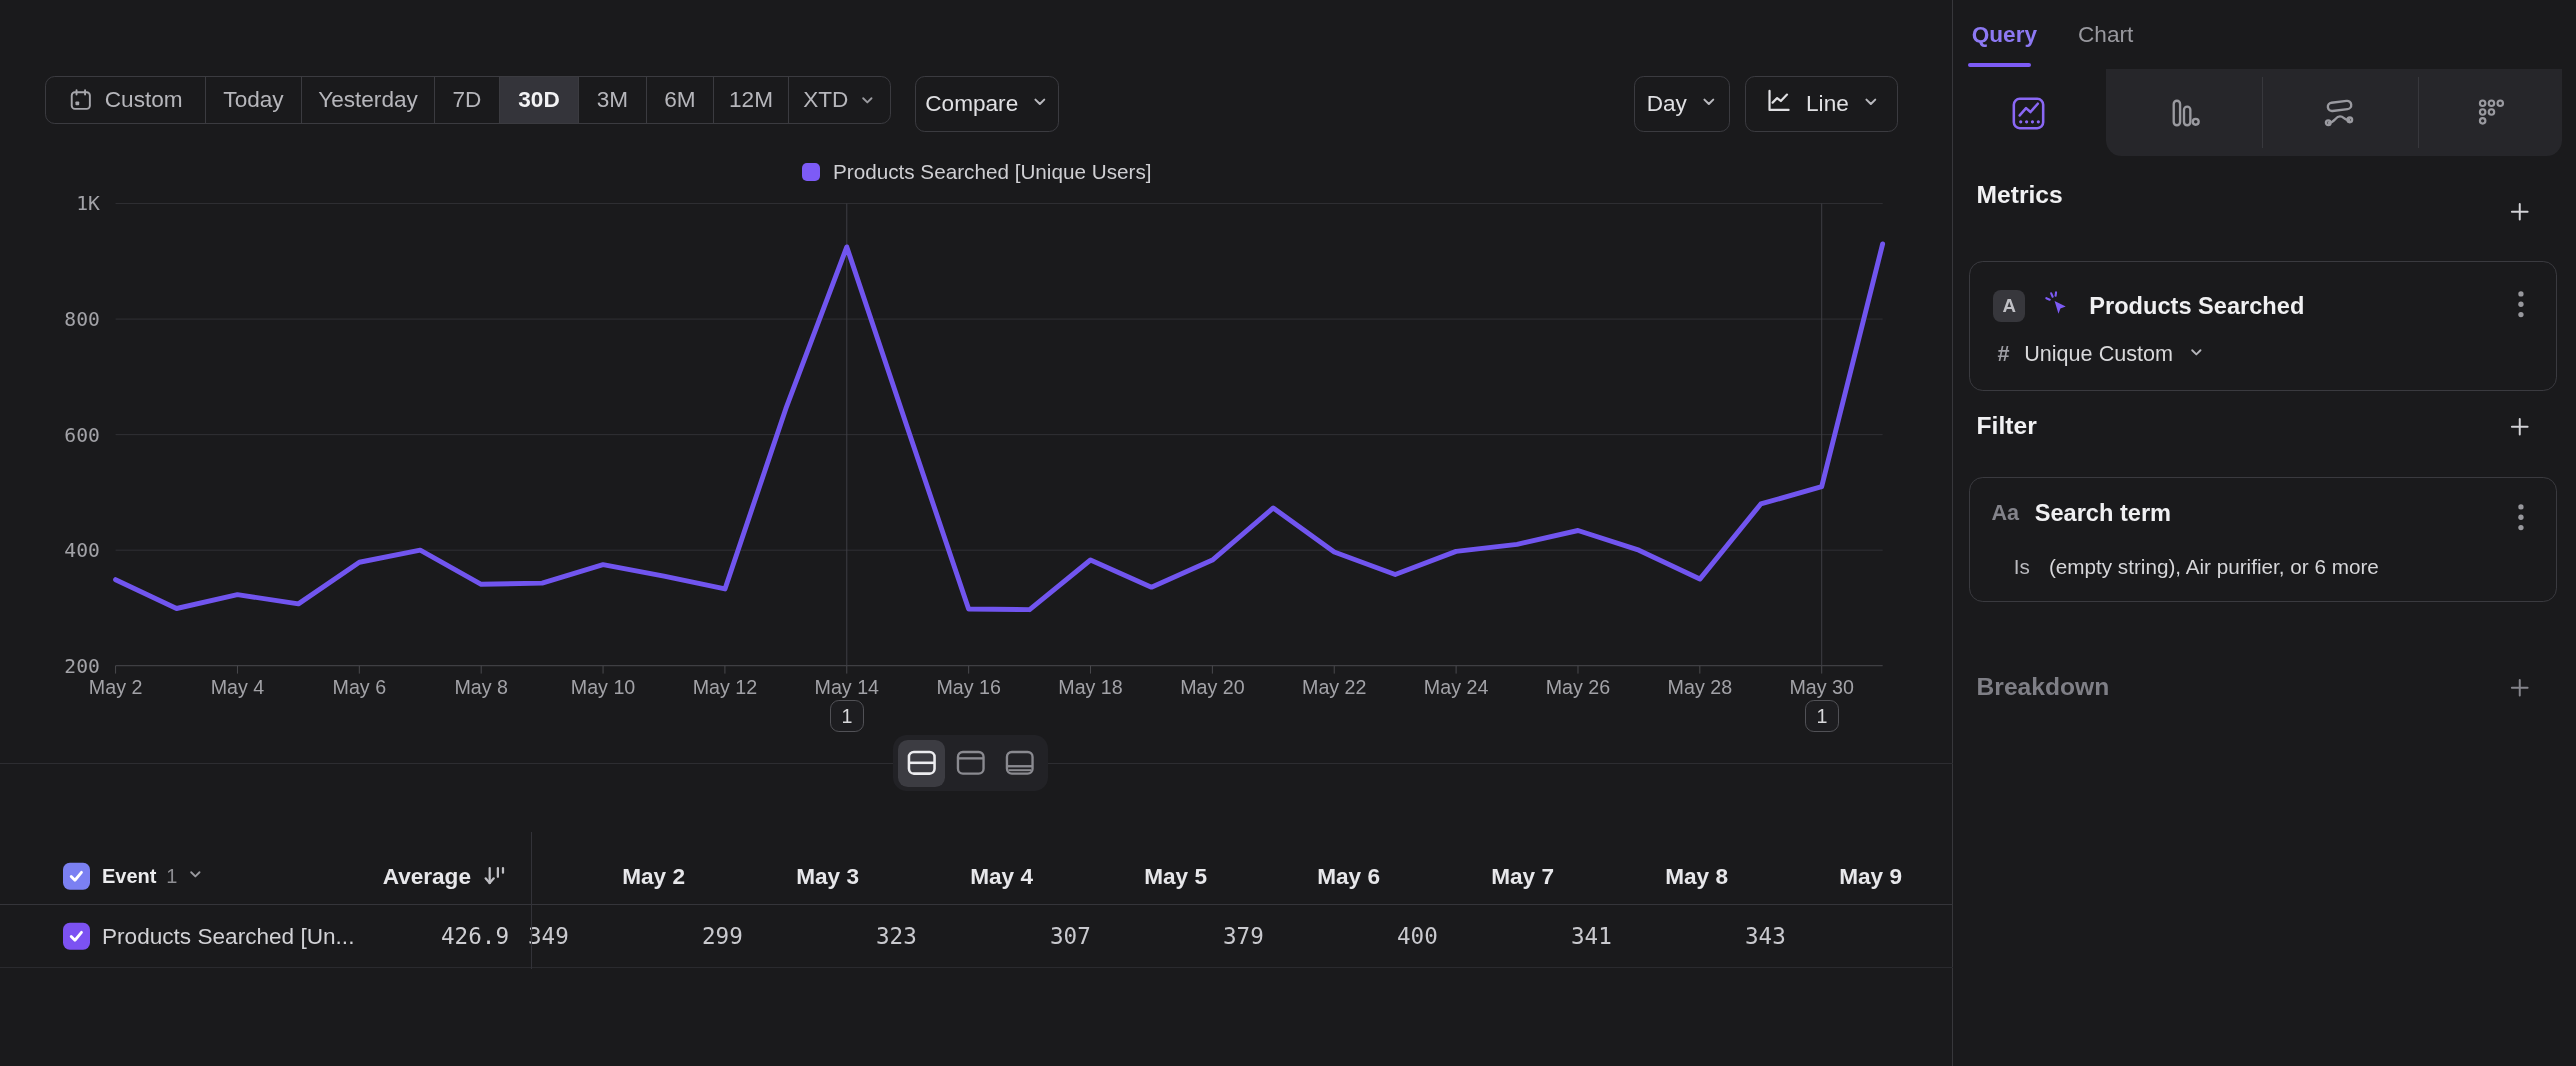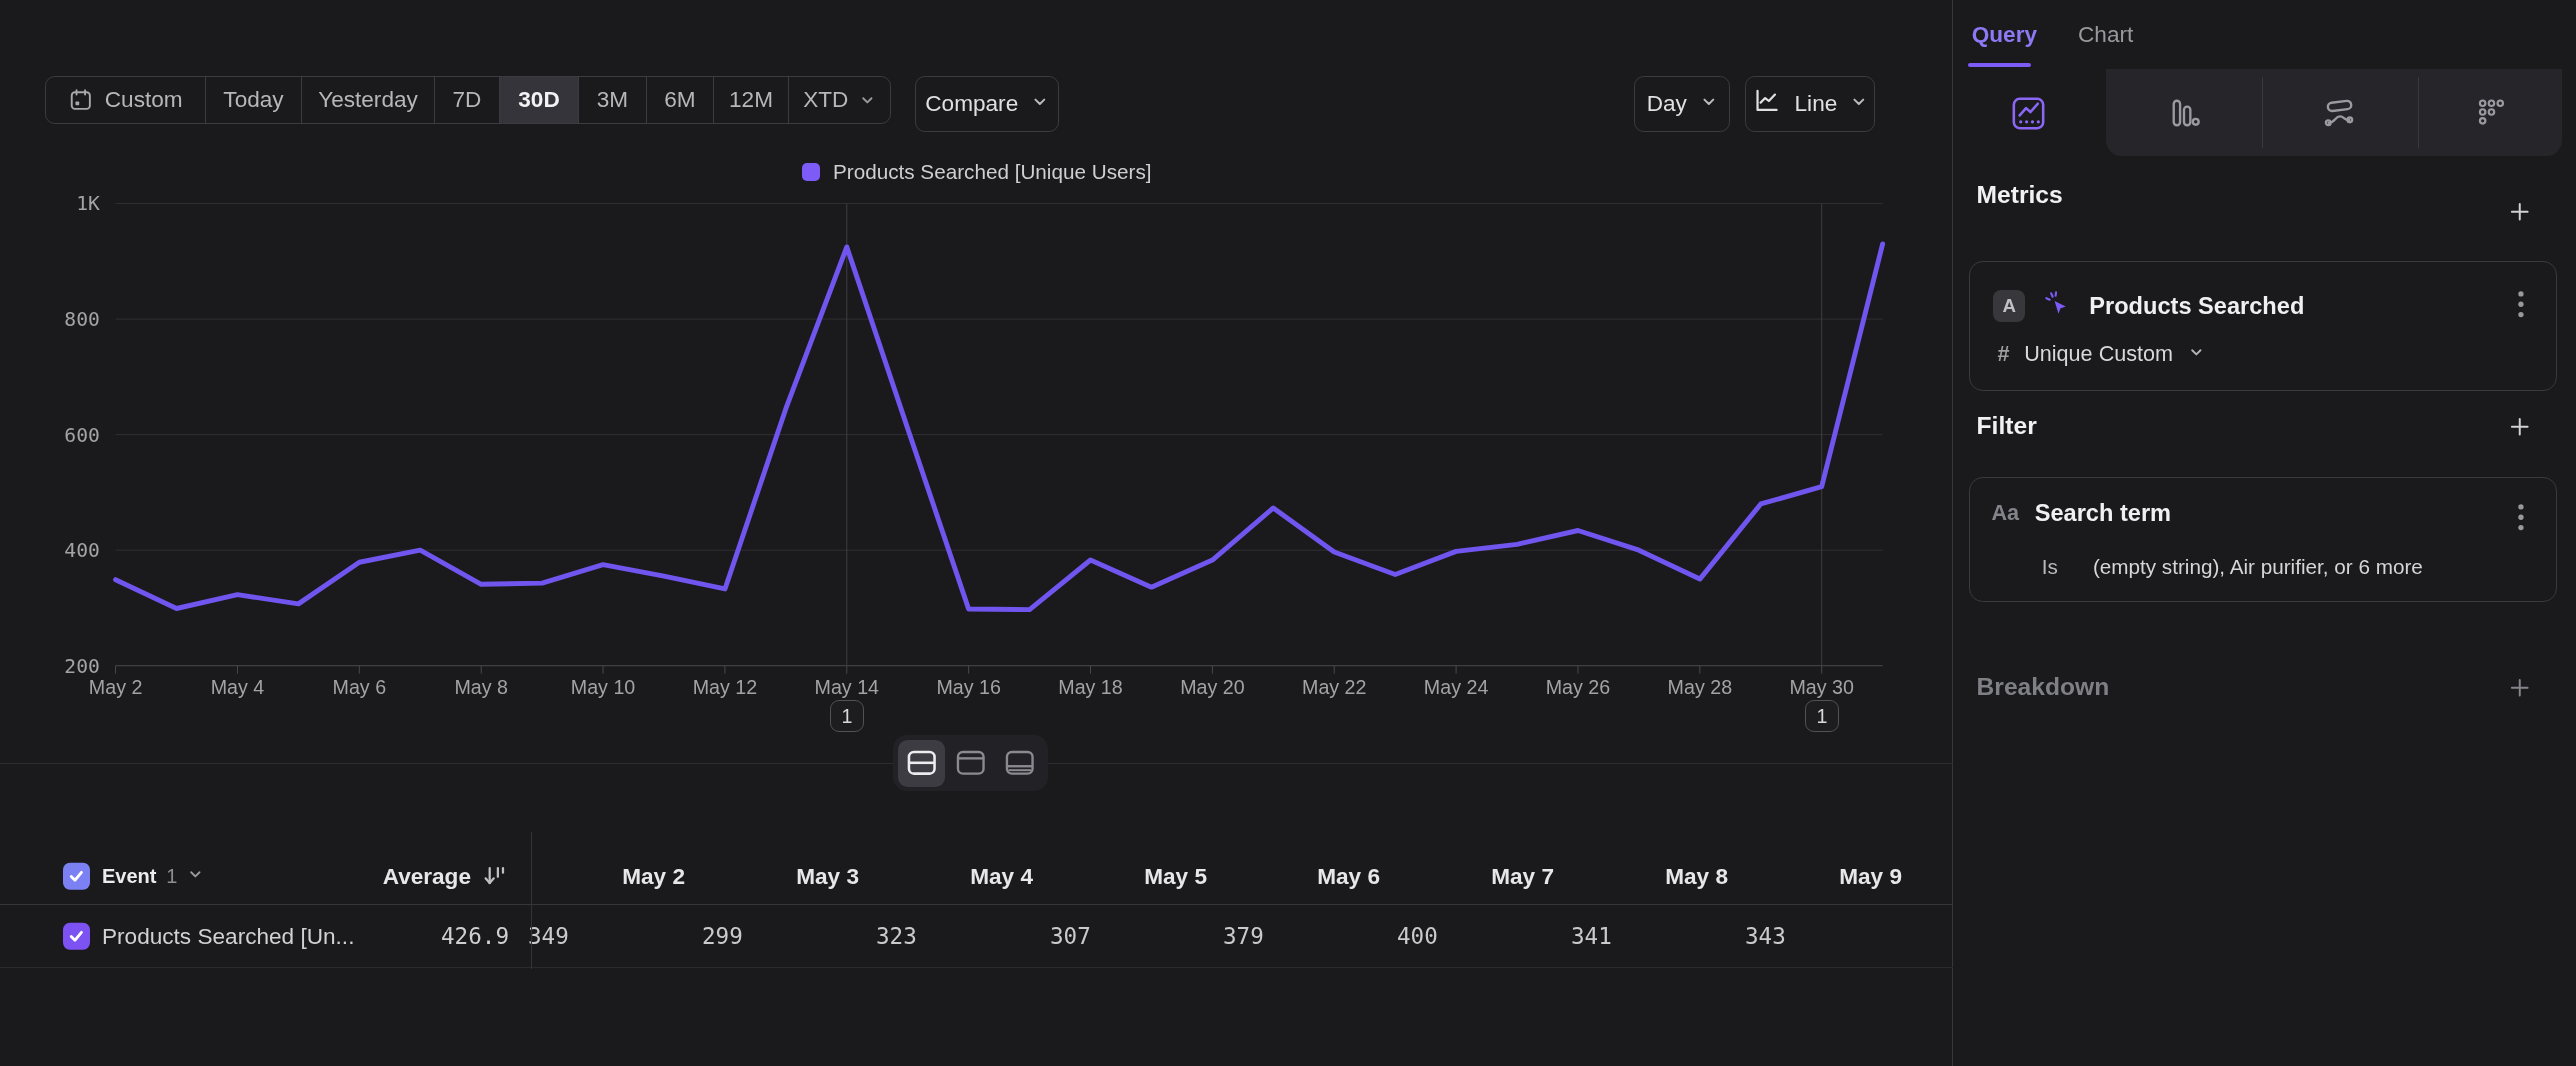--- a/index.html
+++ b/index.html
@@ -12,21 +12,21 @@
   .left-pane{position:absolute;left:0;top:0;width:1953px;height:1067px;border-right:1px solid #37373b;box-sizing:border-box;}
 
   .seg{position:absolute;left:45px;top:76px;height:48px;display:flex;border:1px solid #3b3b40;border-radius:9.8px;overflow:hidden;box-sizing:border-box;background:transparent;}
   .seg-item{display:flex;align-items:center;justify-content:center;gap:10.8px;font-size:22.6px;color:#b6b6bb;border-right:1px solid #3b3b40;box-sizing:border-box;cursor:pointer;white-space:nowrap;}
   .seg-item:last-child{border-right:none;}
   .seg-item.active{background:#34343a;color:#f3f3f5;font-weight:700;}
 
   .btn{position:absolute;top:76px;height:56px;border:1px solid #3b3b40;border-radius:9.8px;display:flex;align-items:center;justify-content:center;gap:12.8px;font-size:22.6px;color:#e0e0e3;box-sizing:border-box;cursor:pointer;background:transparent;}
   #compare-btn{left:915px;width:144px;}
   #granularity-btn{left:1634px;width:96px;}
-  #charttype-btn{left:1745px;width:130px;}
+  #charttype-btn{left:1745px;width:153px;}
 
   .legend-row{position:absolute;left:0;top:160px;width:1953px;display:flex;justify-content:center;align-items:center;gap:12.8px;}
   .legend-swatch{width:18.7px;height:18.7px;border-radius:4.9px;background:var(--accent);}
   .legend-label{font-size:20.7px;color:#cfcfd3;}
 
   #chart-svg{position:absolute;left:0;top:0;width:1953px;height:767px;}
 
   .annot-badge{position:absolute;width:34px;height:32px;border:1px solid #515156;border-radius:8.9px;background:#1d1d20;
                display:flex;align-items:center;justify-content:center;font-size:19.7px;color:#d8d8db;box-sizing:border-box;cursor:pointer;}
 
@@ -378,21 +378,21 @@
         <span class="prop-type">Aa</span>
         <span class="card-title">Search term</span>
       </div>
       <div class="kebab" style="top:23.6px">
         <svg width="7.9" height="31.5" viewBox="0 0 8 32" fill="#98989d">
             <circle cx="4" cy="5" r="2.7"></circle>
             <circle cx="4" cy="15.5" r="2.7"></circle>
             <circle cx="4" cy="26" r="2.7"></circle>
           </svg>
       </div>
-      <div class="card-row2" style="left:72px;top:77px;gap:35px">
+      <div class="card-row2" style="left:44px;top:77px;gap:19px">
         <span class="op">Is</span>
         <span class="op-val">(empty string), Air purifier, or 6 more</span>
       </div>
     </div>
 
     <div class="sec-head dim" style="top:673px">Breakdown</div>
     <div class="plus" style="top:673px">
       <svg width="29.5" height="29.5" viewBox="0 0 30 30" fill="none" stroke="#85858c" stroke-width="2" stroke-linecap="round">
           <path d="M15 7v16M7 15h16"></path>
         </svg>

